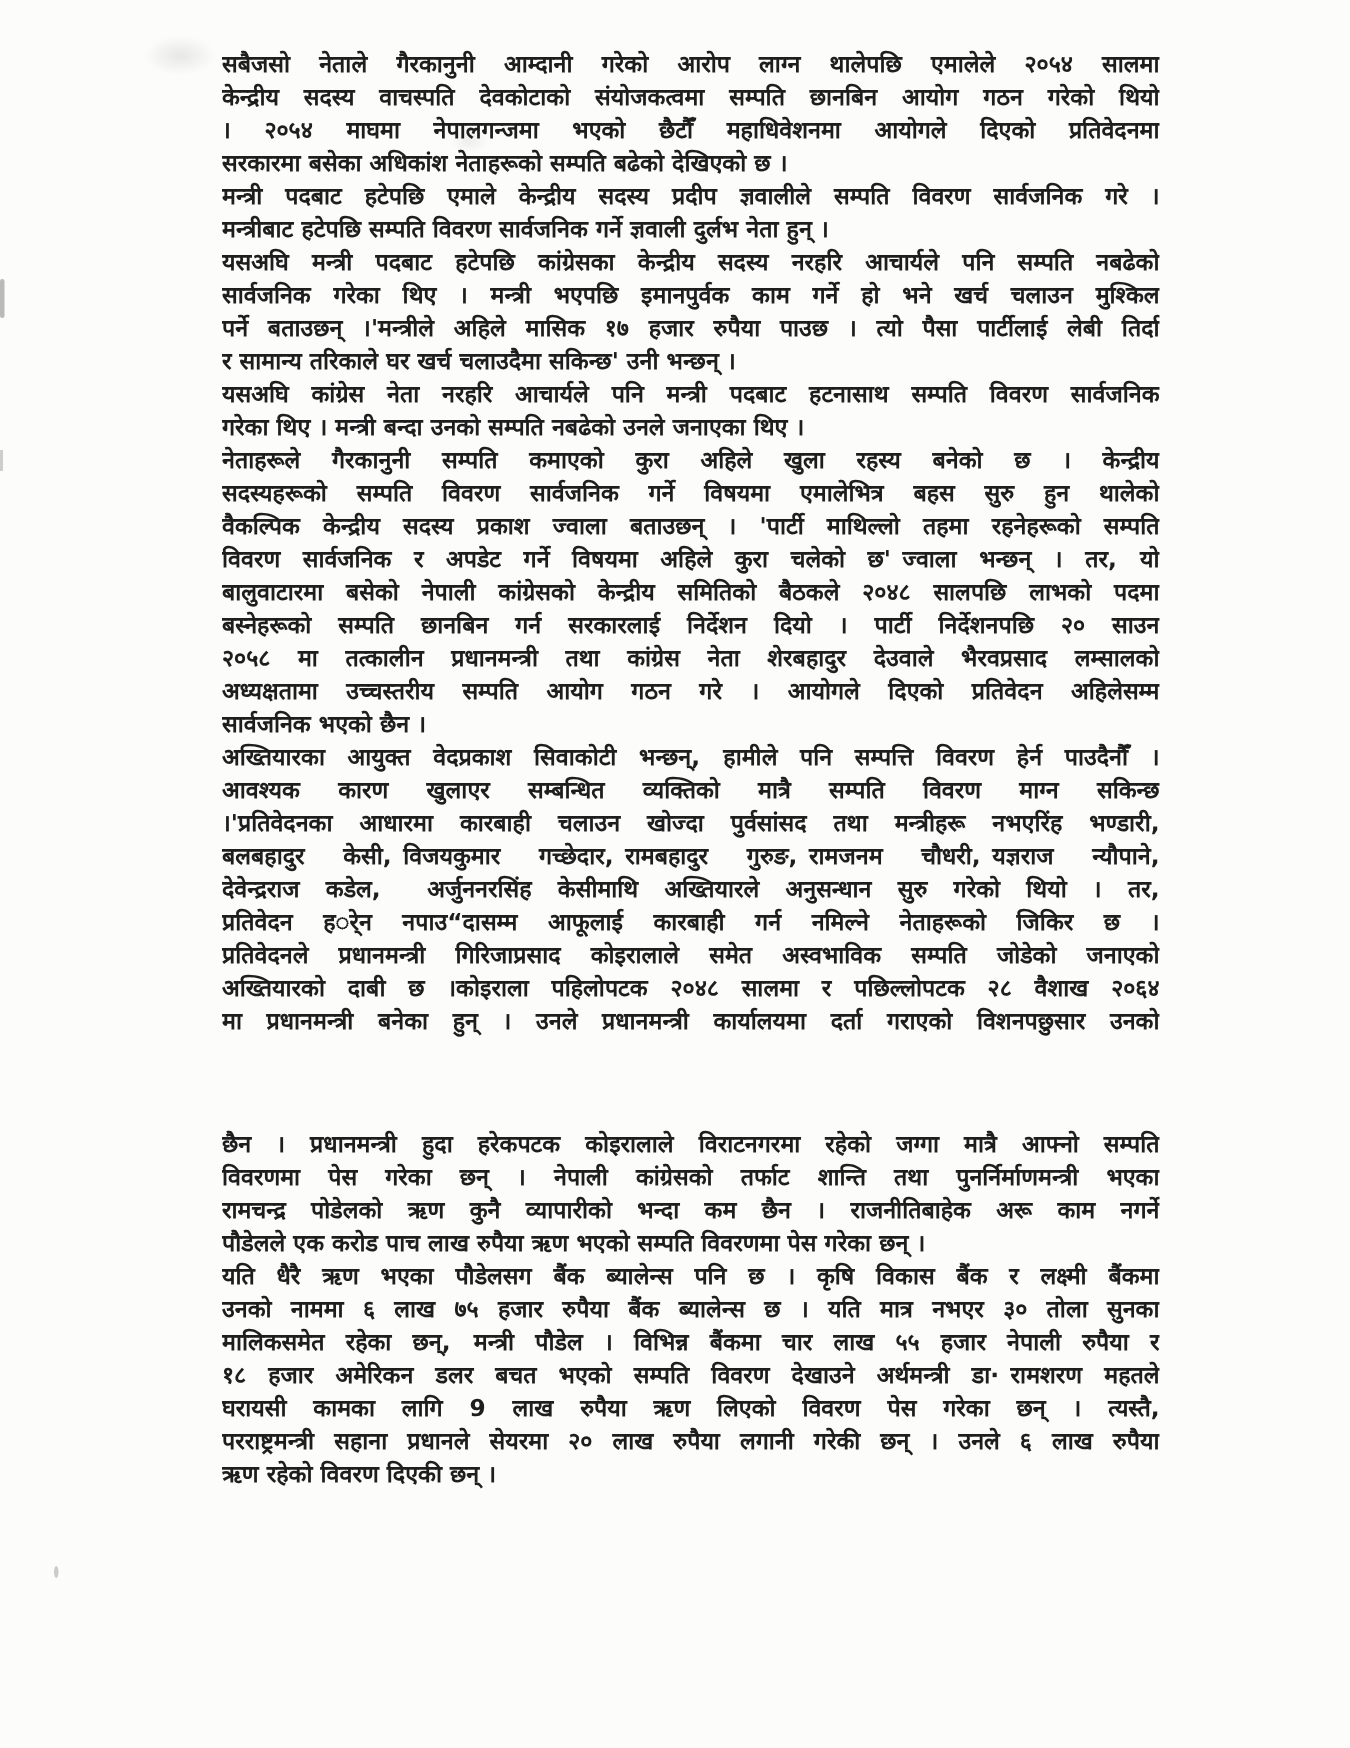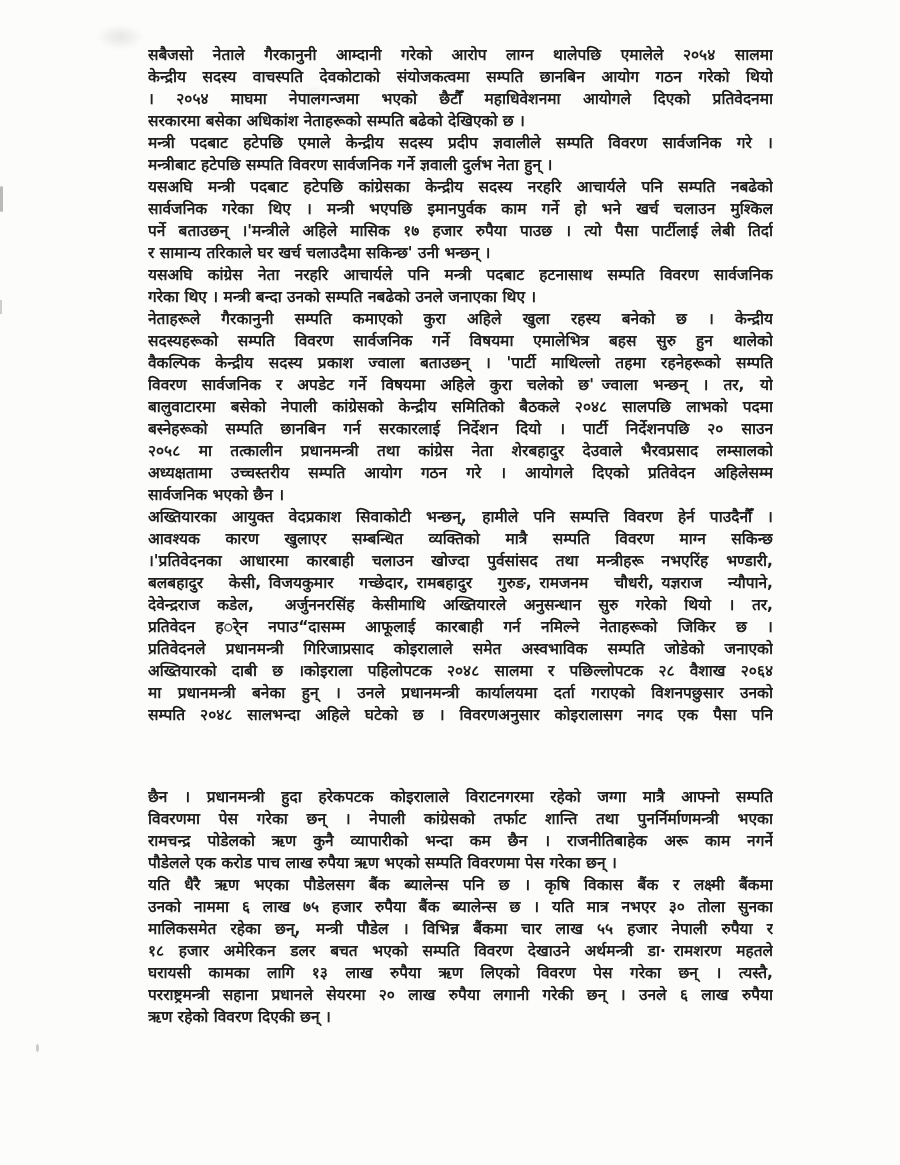--- a/index.html
+++ b/index.html
@@ -7,21 +7,21 @@
   .page{
     position:relative;
     width:900px;
     height:1165px;
     background:#fcfcfb;
     overflow:hidden;
   }
   .text-column{
     position:absolute;
     left:148px;
-    top:44px;
+    top:32px;
     width:625px;
     font-size:15.5px;
     line-height:22px;
     font-weight:600;
     color:#1e1e1e;
     font-family:"DejaVu Sans",sans-serif;
   }
   .block + .block{margin-top:60px;}
   .line{
     text-align:justify;
@@ -81,29 +81,28 @@
         <div class="line pl">सार्वजनिक भएको छैन ।</div>
         <div class="line">अख्तियारका आयुक्त वेदप्रकाश सिवाकोटी भन्छन्, हामीले पनि सम्पत्ति विवरण हेर्न पाउदैनौँ ।</div>
         <div class="line">आवश्यक कारण खुलाएर सम्बन्धित व्यक्तिको मात्रै सम्पति विवरण माग्न सकिन्छ</div>
         <div class="line">।'प्रतिवेदनका आधारमा कारबाही चलाउन खोज्दा पुर्वसांसद तथा मन्त्रीहरू नभएरिंह भण्डारी,</div>
         <div class="line">बलबहादुर केसी, विजयकुमार गच्छेदार, रामबहादुर गुरुङ, रामजनम चौधरी, यज्ञराज न्यौपाने,</div>
         <div class="line">देवेन्द्रराज कडेल,  अर्जुननरसिंह केसीमाथि अख्तियारले अनुसन्धान सुरु गरेको थियो । तर,</div>
         <div class="line">प्रतिवेदन हर्ेन नपाउ“दासम्म आफूलाई कारबाही गर्न नमिल्ने नेताहरूको जिकिर छ ।</div>
         <div class="line">प्रतिवेदनले प्रधानमन्त्री गिरिजाप्रसाद कोइरालाले समेत अस्वभाविक सम्पति जोडेको जनाएको</div>
         <div class="line">अख्तियारको दाबी छ ।कोइराला पहिलोपटक २०४८ सालमा र पछिल्लोपटक २८ वैशाख २०६४</div>
         <div class="line">मा प्रधानमन्त्री बनेका हुन् । उनले प्रधानमन्त्री कार्यालयमा दर्ता गराएको विशनपछुसार उनको</div>
-        <div class="line">सम्पति २०४८ सालभन्दा अहिले घटेको छ । विवरणअनुसार कोइरालासग नगद एक पैसा पनि</div>
       </div>
       <div class="block">
         <div class="line">छैन । प्रधानमन्त्री हुदा हरेकपटक कोइरालाले विराटनगरमा रहेको जग्गा मात्रै आफ्नो सम्पति</div>
         <div class="line">विवरणमा पेस गरेका छन् । नेपाली कांग्रेसको तर्फाट शान्ति तथा पुनर्निर्माणमन्त्री भएका</div>
         <div class="line">रामचन्द्र पोडेलको ऋण कुनै व्यापारीको भन्दा कम छैन । राजनीतिबाहेक अरू काम नगर्ने</div>
         <div class="line pl">पौडेलले एक करोड पाच लाख रुपैया ऋण भएको सम्पति विवरणमा पेस गरेका छन् ।</div>
         <div class="line">यति धैरै ऋण भएका पौडेलसग बैंक ब्यालेन्स पनि छ । कृषि विकास बैंक र लक्ष्मी बैंकमा</div>
         <div class="line">उनको नाममा ६ लाख ७५ हजार रुपैया बैंक ब्यालेन्स छ । यति मात्र नभएर ३० तोला सुनका</div>
         <div class="line">मालिकसमेत रहेका छन्, मन्त्री पौडेल । विभिन्न बैंकमा चार लाख ५५ हजार नेपाली रुपैया र</div>
         <div class="line">१८ हजार अमेरिकन डलर बचत भएको सम्पति विवरण देखाउने अर्थमन्त्री डा· रामशरण महतले</div>
-        <div class="line">घरायसी कामका लागि १३ लाख रुपैया ऋण लिएको विवरण पेस गरेका छन् । त्यस्तै,</div>
+        <div class="line">घरायसी कामका लागि 9 लाख रुपैया ऋण लिएको विवरण पेस गरेका छन् । त्यस्तै,</div>
         <div class="line">परराष्ट्रमन्त्री सहाना प्रधानले सेयरमा २० लाख रुपैया लगानी गरेकी छन् । उनले ६ लाख रुपैया</div>
         <div class="line pl">ऋण रहेको विवरण दिएकी छन् ।</div>
       </div>
     </div>
 </div>
 
 </body></html>

